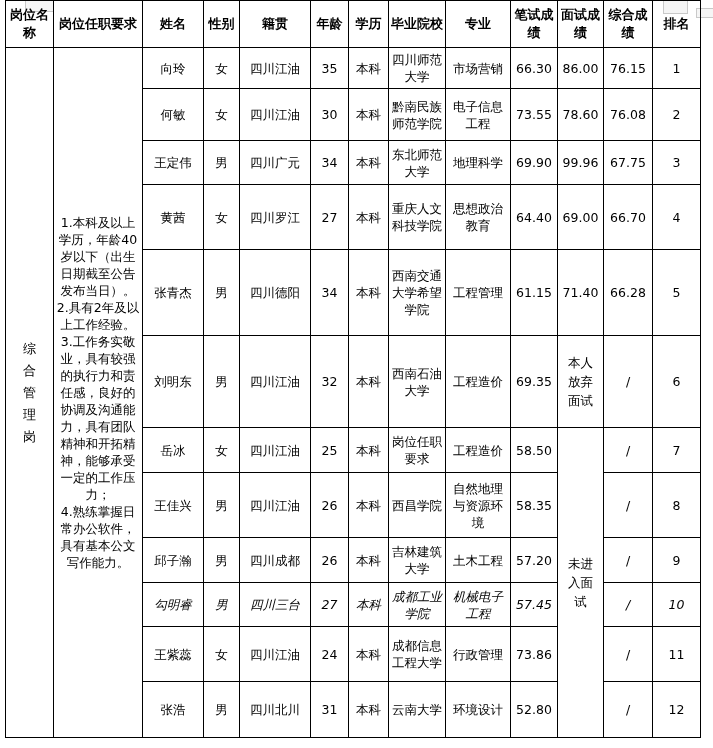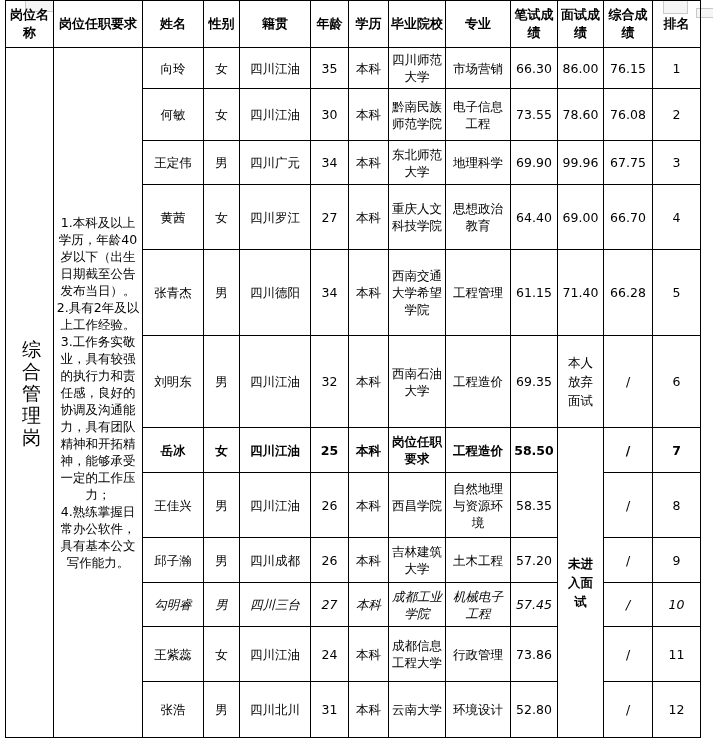--- a/index.html
+++ b/index.html
@@ -45,21 +45,21 @@
     text-align: left;
     padding: 2px 5px;
     line-height: 20.5px;
   }
   td.req-cell p { margin: 0; }
   td.pos-cell .vtext {
     width: 15px;
     margin: 0 auto;
     word-break: break-all;
     line-height: 22px;
-    font-size: 19px;
+    font-size: 13px;
     text-align: center;
   }
   .narrow2 {
     width: 28px;
     margin: 16px auto;
     word-break: break-all;
     line-height: 19px;
   }
 </style>
 </head>
@@ -186,21 +186,21 @@
           <td>本科</td>
           <td>西南石油大学</td>
           <td>工程造价</td>
           <td>69.35</td>
           <td>
             <div class="narrow2">本人放弃面试</div>
           </td>
           <td>/</td>
           <td>6</td>
         </tr>
-        <tr style="height: 45px; font-weight: bold;">
+        <tr style="height: 45px;">
           <td>岳冰</td>
           <td>女</td>
           <td>四川江油</td>
           <td>25</td>
           <td>本科</td>
           <td>岗位任职要求</td>
           <td>工程造价</td>
           <td>58.50</td>
           <td rowspan="6">
             <div class="narrow2">未进入面试</div>

